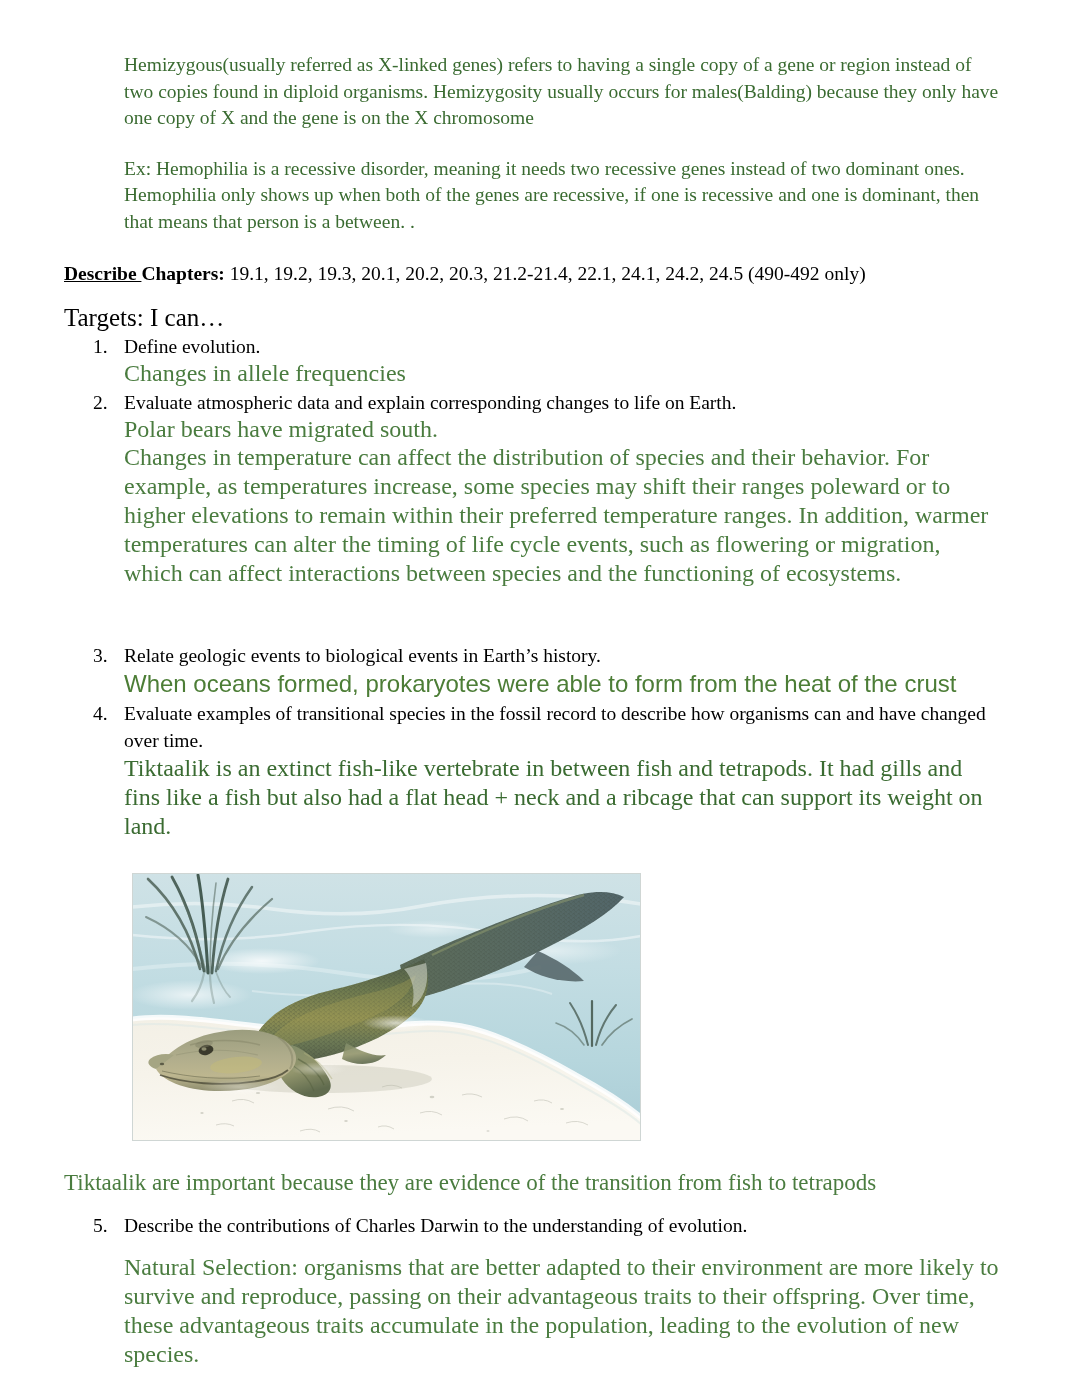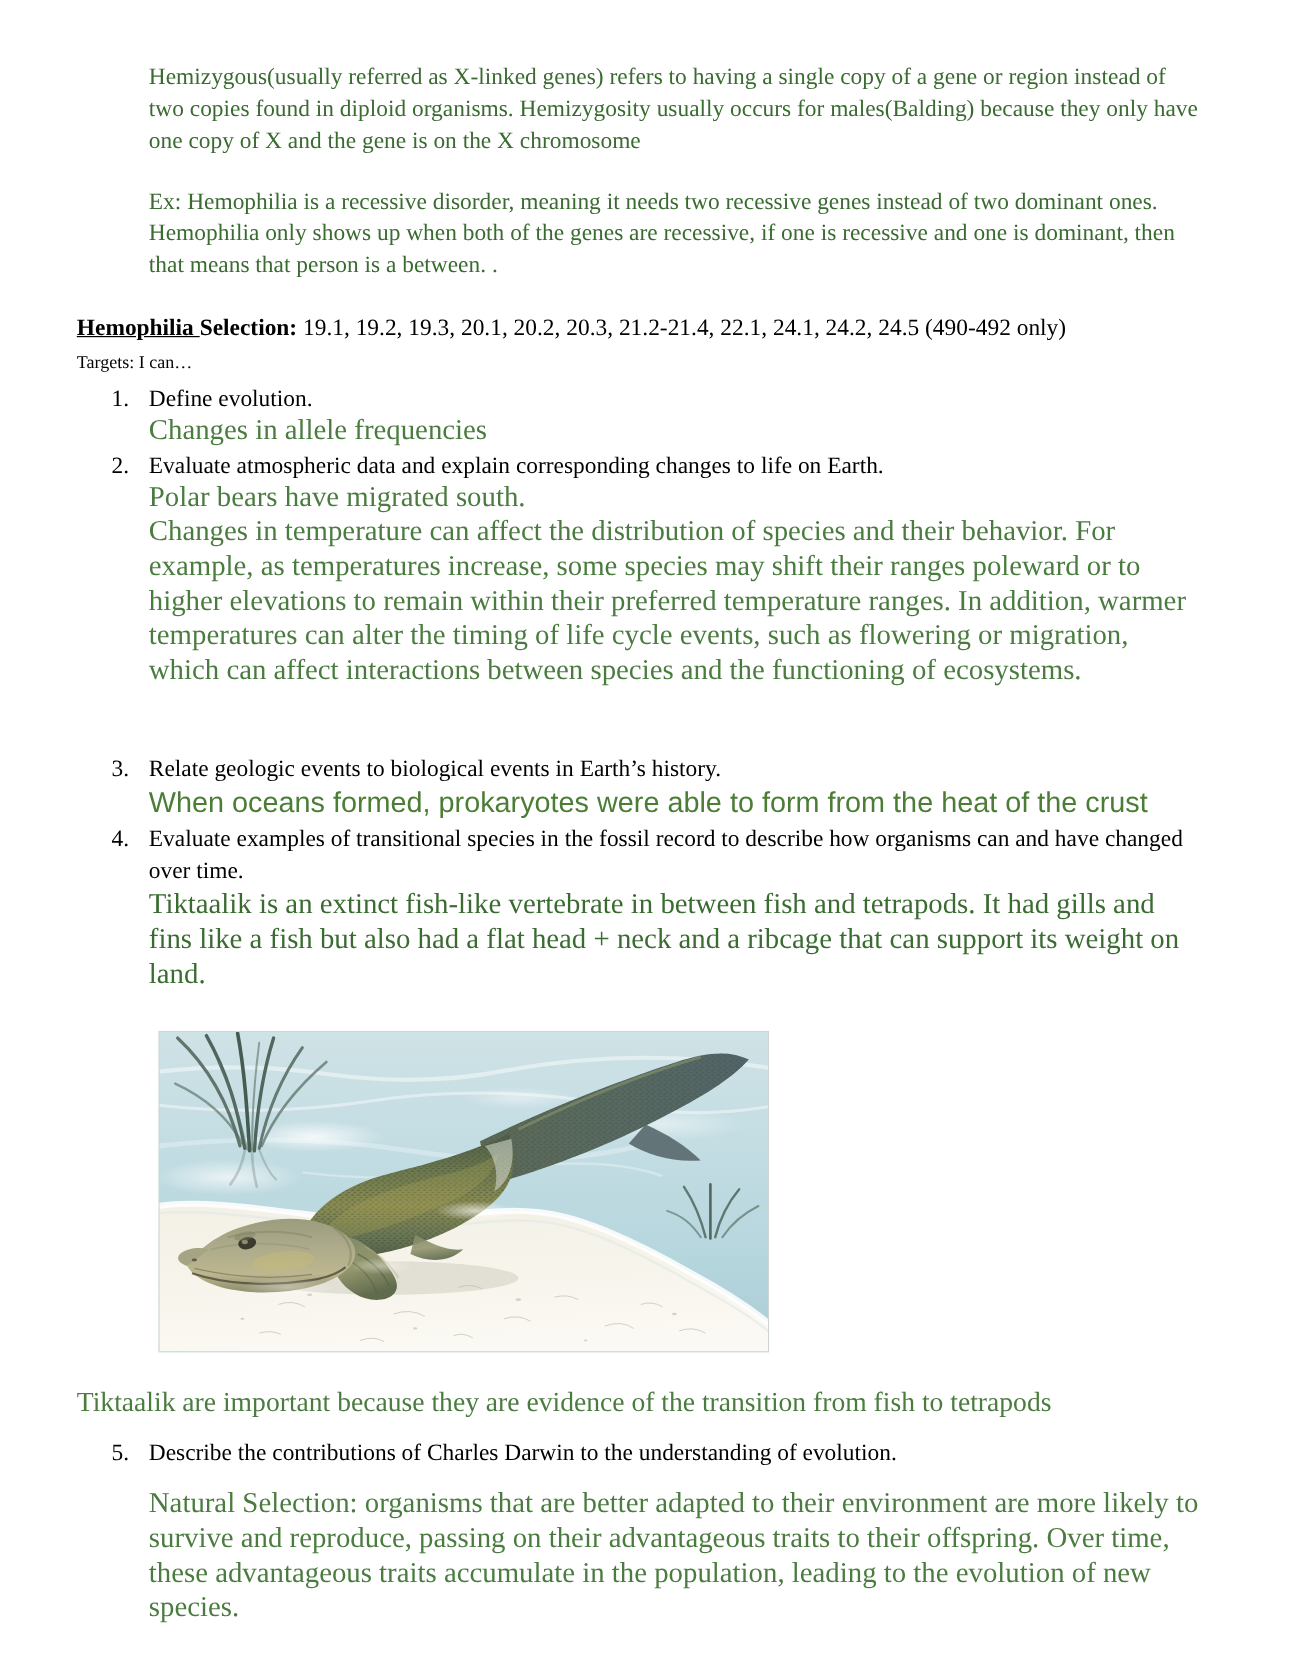--- a/index.html
+++ b/index.html
@@ -49,23 +49,23 @@
     margin-top: 25px;
     font-size: 19.5px;
     line-height: 27px;
   }
   .heading-line .bold { font-weight: bold; }
   .heading-line .bold-underline {
     font-weight: bold;
     text-decoration: underline;
   }
   .targets-line {
-    font-size: 15px;
-    line-height: 27px;
-    margin-top: 3px;
+    font-size: 25px;
+    line-height: 27px;
+    margin-top: 17px;
   }
 
   
   ol.targets {
     margin: 0;
     padding: 0;
     list-style: none;
     counter-reset: tgt;
   }
   ol.targets > li {
@@ -123,21 +123,21 @@
 <body>
 
 <div class="page">
 
   <div class="intro-block">
     <p class="para green-dark">Hemizygous(usually referred as X-linked genes) refers to having a single copy of a gene or region instead of two copies found in diploid organisms. Hemizygosity usually occurs for males(Balding) because they only have one copy of X and the gene is on the X chromosome</p>
     <p class="para green-dark">Ex: Hemophilia is a recessive disorder, meaning it needs two recessive genes instead of two dominant ones. Hemophilia only shows up when both of the genes are recessive, if one is recessive and one is dominant, then that means that person is a between. .</p>
   </div>
 
   <div class="heading-line">
-    <span class="bold-underline">Hemophilia </span><span class="bold">Selection:</span><span> 19.1, 19.2, 19.3, 20.1, 20.2, 20.3, 21.2-21.4, 22.1, 24.1, 24.2, 24.5 (490-492 only)</span>
+    <span class="bold-underline">Describe </span><span class="bold">Chapters:</span><span> 19.1, 19.2, 19.3, 20.1, 20.2, 20.3, 21.2-21.4, 22.1, 24.1, 24.2, 24.5 (490-492 only)</span>
   </div>
 
   <div class="targets-line">Targets: I can…</div>
 
   <ol class="targets">
 
     <li>
       <p class="q">Define evolution.</p>
       <p class="a green-mid tight">Changes in allele frequencies</p>
     </li>

